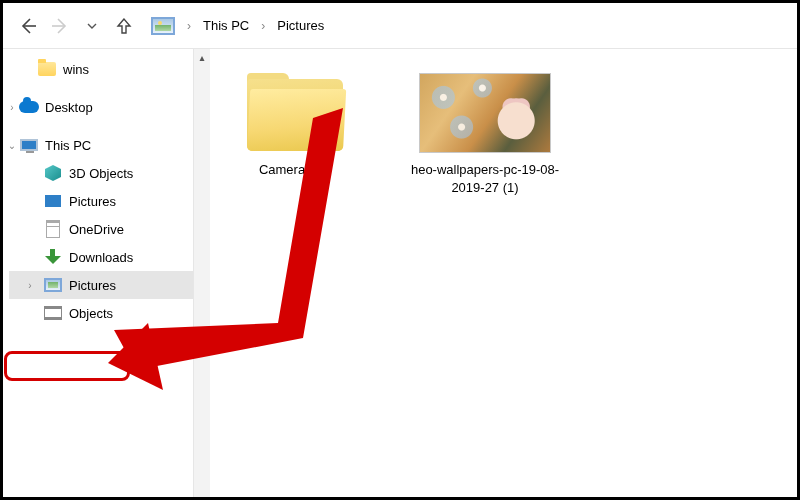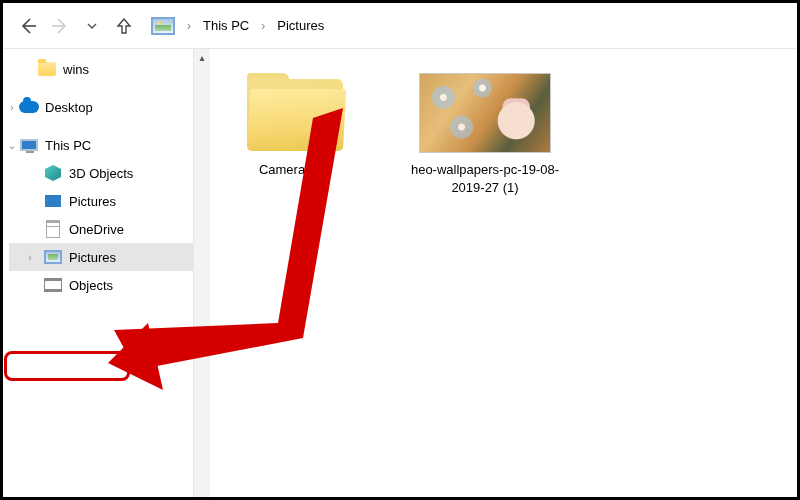--- a/index.html
+++ b/index.html
@@ -351,20 +351,26 @@
             <div class="desk-ic"></div>
           </div>
         <span>Pictures</span>
       </div>
       <div class="tree-item sub">
         <div class="ic-wrap">
             <div class="docs-ic"></div>
           </div>
         <span>OneDrive</span>
       </div>
+      <div class="tree-item sub">
+        <div class="ic-wrap">
+            <div class="dl-ic"></div>
+          </div>
+        <span>Downloads</span>
+      </div>
       <div class="tree-item sub selected">
         <div class="exp">›</div>
         <div class="ic-wrap">
             <div class="pic-icon" style="width:18px;height:14px;"></div>
           </div>
         <span>Pictures</span>
       </div>
       <div class="tree-item sub">
         <div class="ic-wrap">
             <div class="vid-ic"></div>

